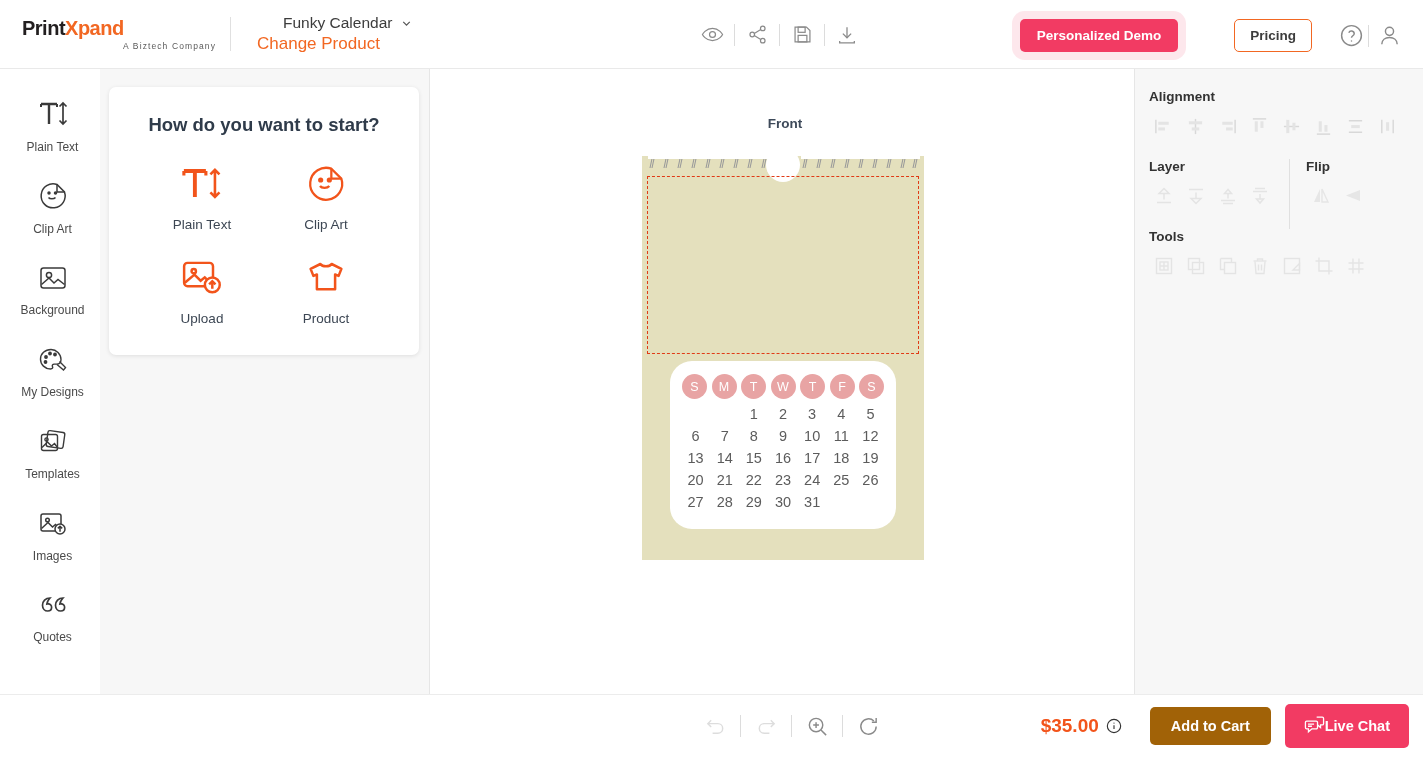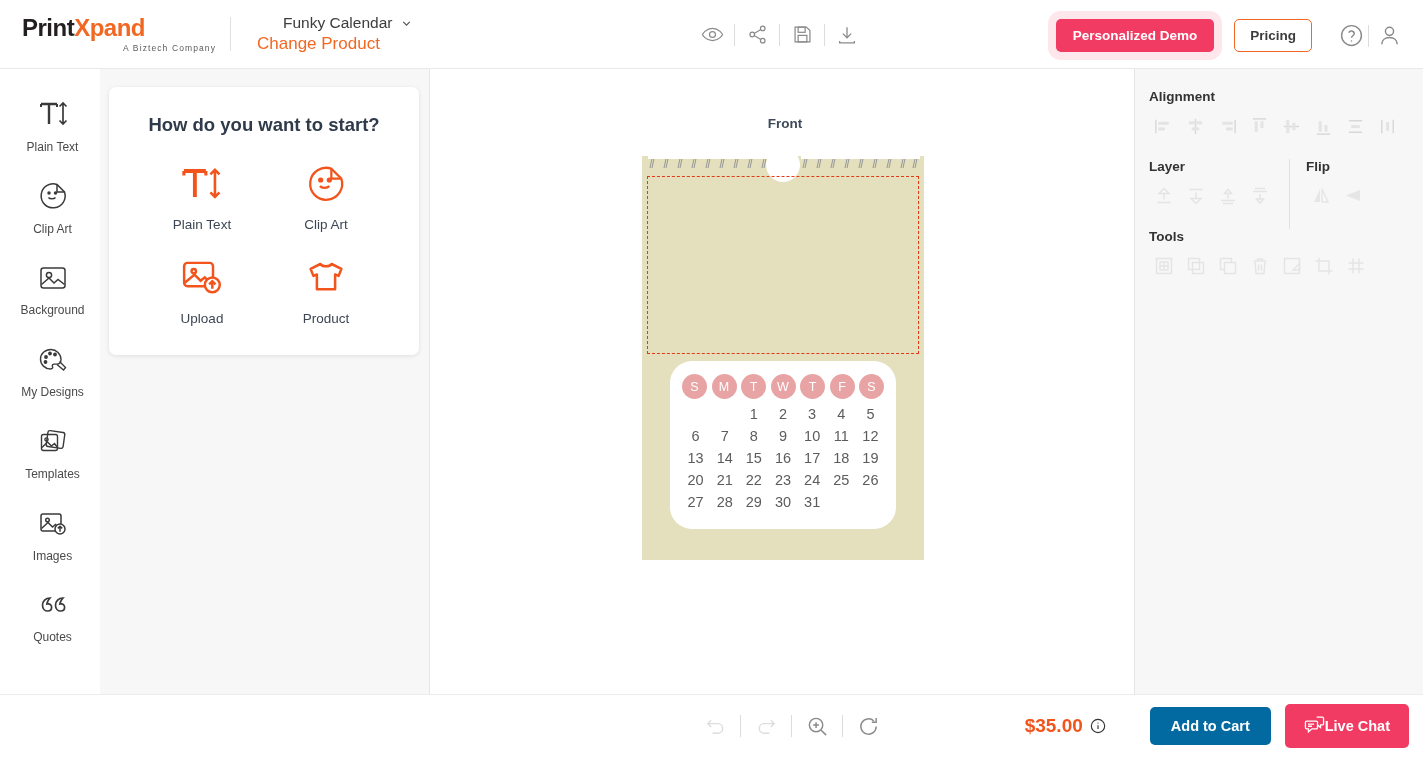--- a/index.html
+++ b/index.html
@@ -11,21 +11,21 @@
   }
   .app { position: relative; width: 1423px; height: 757px; background:#fff; }
 
   
   .header {
     position: absolute; top:0; left:0; width:1423px; height:69px;
     background:#fff; border-bottom:1px solid #e9e9e9;
     display:flex; align-items:center;
   }
   .logo-wrap { width:230px; padding-left:22px; }
-  .logo-text { font-size:24px; font-weight:bold; letter-spacing:-0.5px; line-height:1; }
+  .logo-text { font-size:20px; font-weight:bold; letter-spacing:-0.5px; line-height:1; }
   .logo-text .blk { color:#231f20; }
   .logo-text .org { color:#f26722; }
   .logo-sub {
     font-size:8.5px; color:#5a5a5a; letter-spacing:1.1px;
     text-align:right; padding-right:14px; margin-top:3px;
   }
   .hdr-divider { width:1px; height:34px; background:#e0e0e0; margin:0 26px 0 0; }
   .product-block { display:flex; flex-direction:column; justify-content:center; }
   .product-row { display:flex; align-items:center; gap:8px; }
   .product-name { font-size:15.5px; color:#3c3c3c;margin-left:26px; }
@@ -46,20 +46,21 @@
   .demo-btn {
     background:#f23b63; color:#fff; font-size:13.5px; font-weight:bold;
     padding:9px 17px; border:none; border-radius:5px; cursor:pointer;
     box-shadow:0 0 0 8px rgba(242,59,99,0.12);
     margin-right:20px;
   }
   .pricing-btn {
     background:#fff; color:#3c3c3c; font-size:13.5px; font-weight:bold;
     padding:8px 15px; border:1px solid #f26722; border-radius:5px; cursor:pointer;
     margin-right:22px;
+    margin-left:36px;
   }
   .help-icon { width:34px; height:34px; display:flex; align-items:center; justify-content:center; cursor:pointer; }
   .user-icon { width:40px; height:34px; display:flex; align-items:center; justify-content:center; cursor:pointer; }
 
   
   .sidebar {
     position:absolute; top:69px; left:0; width:105px; height:625px;
     background:#fff; border-right:1px solid #ececec;
     padding-top:16px;
   }
@@ -156,23 +157,23 @@
     display:flex; align-items:center;
   }
   .bb-tools {
     position:absolute; left:690px; display:flex; align-items:center; gap:0;
   }
   .bb-icon { width:50px; height:44px; display:flex; align-items:center; justify-content:center; cursor:pointer; }
   .bb-right { position:absolute; right:14px; display:flex; align-items:center; gap:0; }
   .price { font-size:19px; font-weight:bold; color:#f2541b; }
   .price-info { margin-left:7px; display:flex; cursor:pointer; }
   .cart-btn {
-    background:#0369a1; color:#fff; font-size:14.5px; font-weight:bold;
+    background:#a16207; color:#fff; font-size:14.5px; font-weight:bold;
     padding:11px 21px; border:none; border-radius:5px; cursor:pointer;
-    margin-left:44px;
+    margin-left:28px;
   }
   .chat-btn {
     background:#f23b63; color:#fff; font-size:14.5px; font-weight:bold;
     padding:11px 19px; border:none; border-radius:5px; cursor:pointer;
     margin-left:14px; display:flex; align-items:center; 
   }
   .dim { opacity:0.33; }
 </style>
 </head>
 <body>

